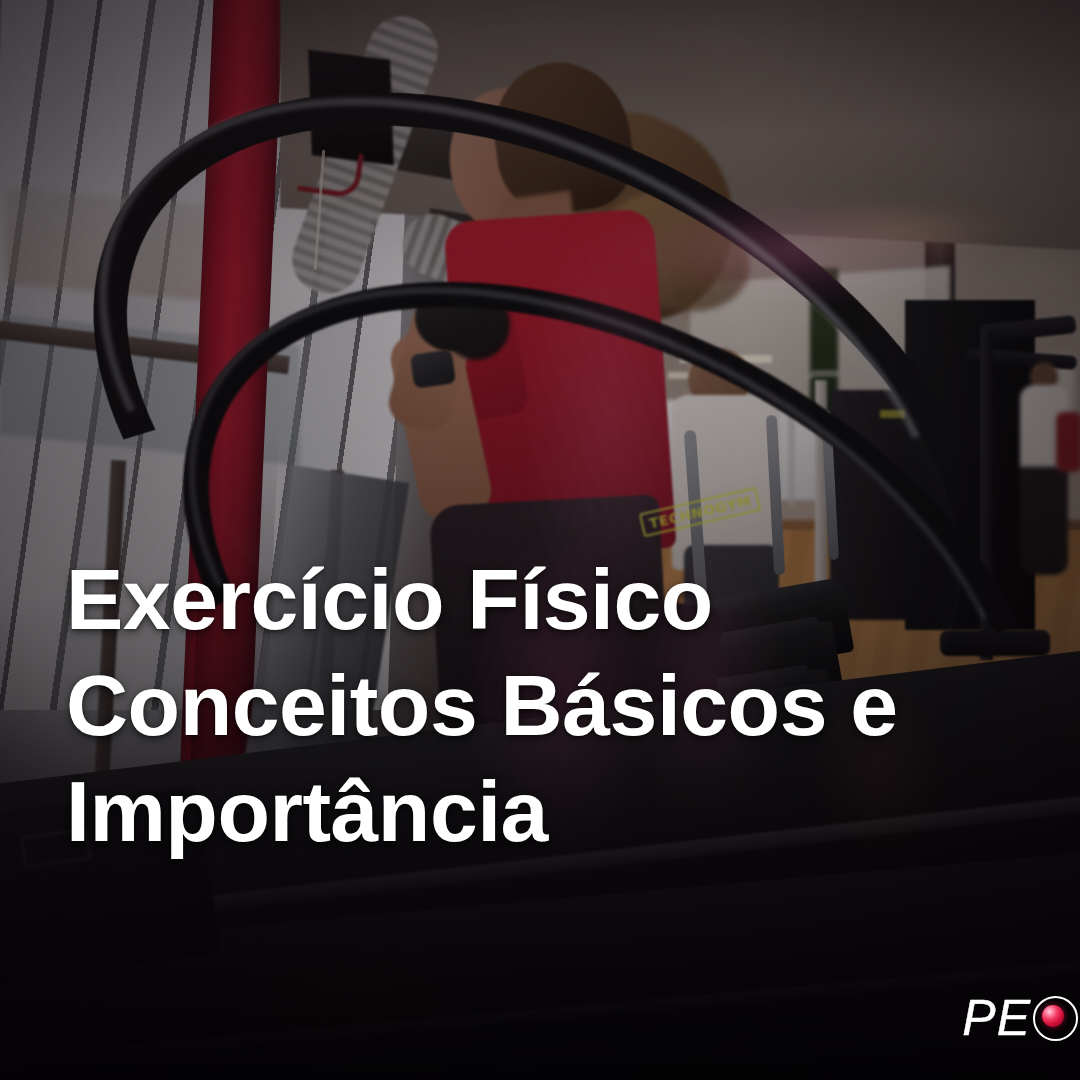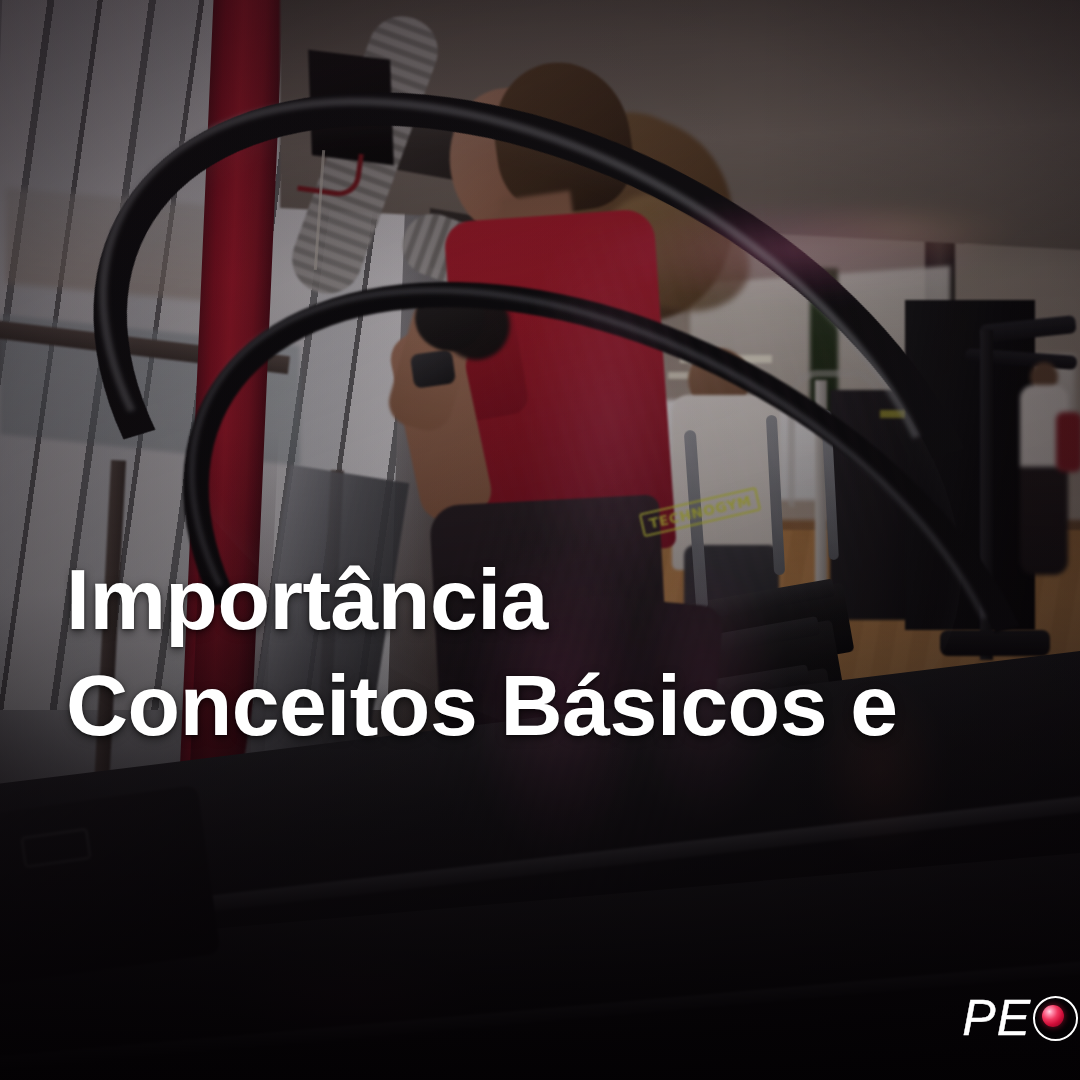--- a/index.html
+++ b/index.html
@@ -937,22 +937,23 @@
     <div class="tg-badge"></div>
 
     <div class="flare"></div>
     <div class="flare-streaks"></div>
     <div class="flare-streaks2"></div>
     <div class="grade-warm"></div>
     <div class="grade"></div>
   </div>
 
   <div class="title-block">
+    <span class="title-line">Exercício Físico</span>
+    <span class="title-line">Conceitos Básicos e</span>
     <span class="title-line">Importância</span>
-    <span class="title-line">Conceitos Básicos e</span>
   </div>
 
   <div class="logo">
     <span class="logo-word">
       <span class="logo-seg">PE</span>
       <span class="logo-o">
         <span class="logo-dot"></span>
       </span>
     </span>
   </div>

